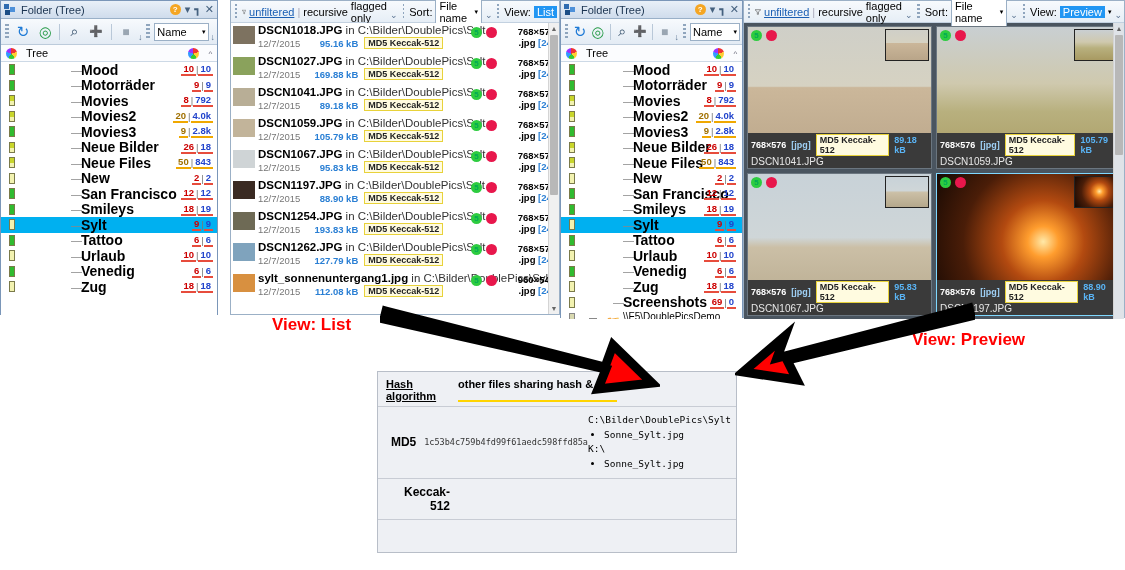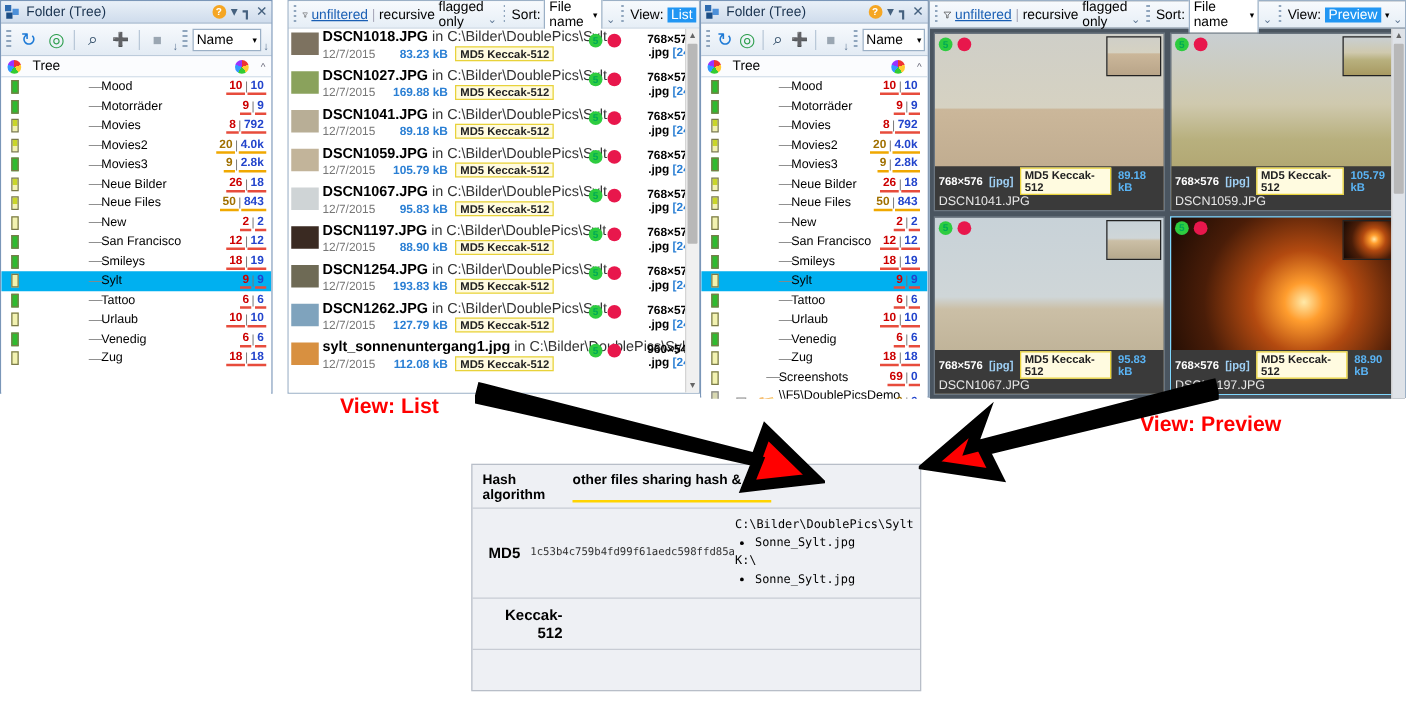--- a/index.html
+++ b/index.html
@@ -63,21 +63,21 @@
   .tree-body{position:relative;background:#fff;overflow:hidden;}
   .tree-row{
     height:15.5px;display:flex;align-items:center;font-size:11.5px;position:relative;
   }
   .tree-row.sel{background:#00b0f0;}
   .bar{width:6px;height:11px;border:1px solid #7a7a4a;margin-left:8px;flex:none;}
   .bar.g{background:#2fbb2f;}
   .bar.p{background:#f2f2b0;}
   .bar.gy{background:linear-gradient(#c9d62a 55%, #f2f2b0 55%);}
   .bar.gray{background:#d8d8b0;border-color:#888;}
-  .tw-name{position:absolute;font-size:10px;white-space:nowrap;}
+  .tw-name{position:absolute;font-size:14px;white-space:nowrap;font-weight:bold;}
   .tw-dash{position:absolute;color:#888;font-size:11px;}
   .counts{position:absolute;right:4px;top:0;height:15.5px;display:flex;align-items:center;gap:0;font-size:9.5px;font-weight:bold;}
   .cnt{padding:0 2px;}
   .cnt.a{color:#c00;border-bottom:2px solid #e74c3c;}
   .cnt.b{color:#2244cc;border-bottom:2px solid #e74c3c;}
   .cnt.ao{color:#a07000;border-bottom:2px solid #f0a800;}
   .cnt.bo{color:#2244cc;border-bottom:2px solid #f0a800;}
   .cnt.sep{color:#777;font-weight:normal;border:none;padding:0;}
 
   
@@ -120,21 +120,21 @@
   .pv-l1 .dim{color:#fff;}
   .pv-l1 .ext{color:#9fd0f5;}
   .pv-l1 .kb{color:#5ab4f5;margin-left:auto;}
   .pv-l2{font-size:10px;color:#e8e8e8;}
   .pv-dots{position:absolute;left:3px;top:3px;display:flex;gap:4px;z-index:3;}
   .pv-thumb{position:absolute;right:2px;top:2px;width:44px;height:32px;border:1px solid #222;}
 
   
   .card{position:absolute;background:#eef0f4;border:1px solid #b8bec8;}
   .card-head{display:flex;padding:6px 8px 4px 8px;font-size:11px;font-weight:bold;}
-  .card-head .h1{width:72px;}
+  .card-head .h1{width:72px;text-decoration:underline;}
   .card-head .h2{flex:1;}
   .card-head .h3{border-bottom:2px solid #ffd400;}
   .card-row{display:flex;border-top:1px solid #c8ccd4;padding:6px 8px;}
   .cr-algo{width:72px;text-align:right;padding-right:8px;font-weight:bold;font-size:12px;align-self:center;}
   .cr-hash{flex:1;font-family:"DejaVu Sans Mono", monospace;font-size:8.5px;color:#333;line-height:1.45;align-self:center;}
   .cr-other{width:140px;font-family:"DejaVu Sans Mono", monospace;font-size:9.5px;line-height:1.55;}
   .cr-other ul{margin:0 0 0 4px;padding-left:12px;}
   .card-foot{border-top:1px solid #c8ccd4;padding:6px 8px;}
   .cf-path{font-size:11px;color:#222;}
   .cf-note{font-size:9px;color:#c0392b;font-style:italic;font-weight:bold;margin-top:1px;}
@@ -364,21 +364,21 @@
     <span>View:</span>
     <span class="hl-blue">List</span>
   </div>
   <div class="flist" id="fileRows" style="height:291px;">
       <div class="frow">
         <div class="fthumb" style="background: rgb(125, 114, 96);"></div>
         <div class="fmain">
           <div class="fname"><span>DSCN1018.JPG</span><span class="inpath"> in C:\Bilder\DoublePics\Sylt</span></div>
           <div class="fmeta">
             <span class="fdate">12/7/2015</span>
-            <span class="fsize">83.23 kB</span>
+            <span class="fsize">95.16 kB</span>
             <span class="hashbox"><span>MD5</span><span> Keccak-512</span></span>
           </div>
         </div>
         <div class="dots">
           <span class="dot green">5</span>
           <span class="dot red"></span>
         </div>
         <div class="fright">
           <div class="fdim">768×576</div>
           <div class="fext"><span>.jpg</span><span class="n"> [24]</span></div>

